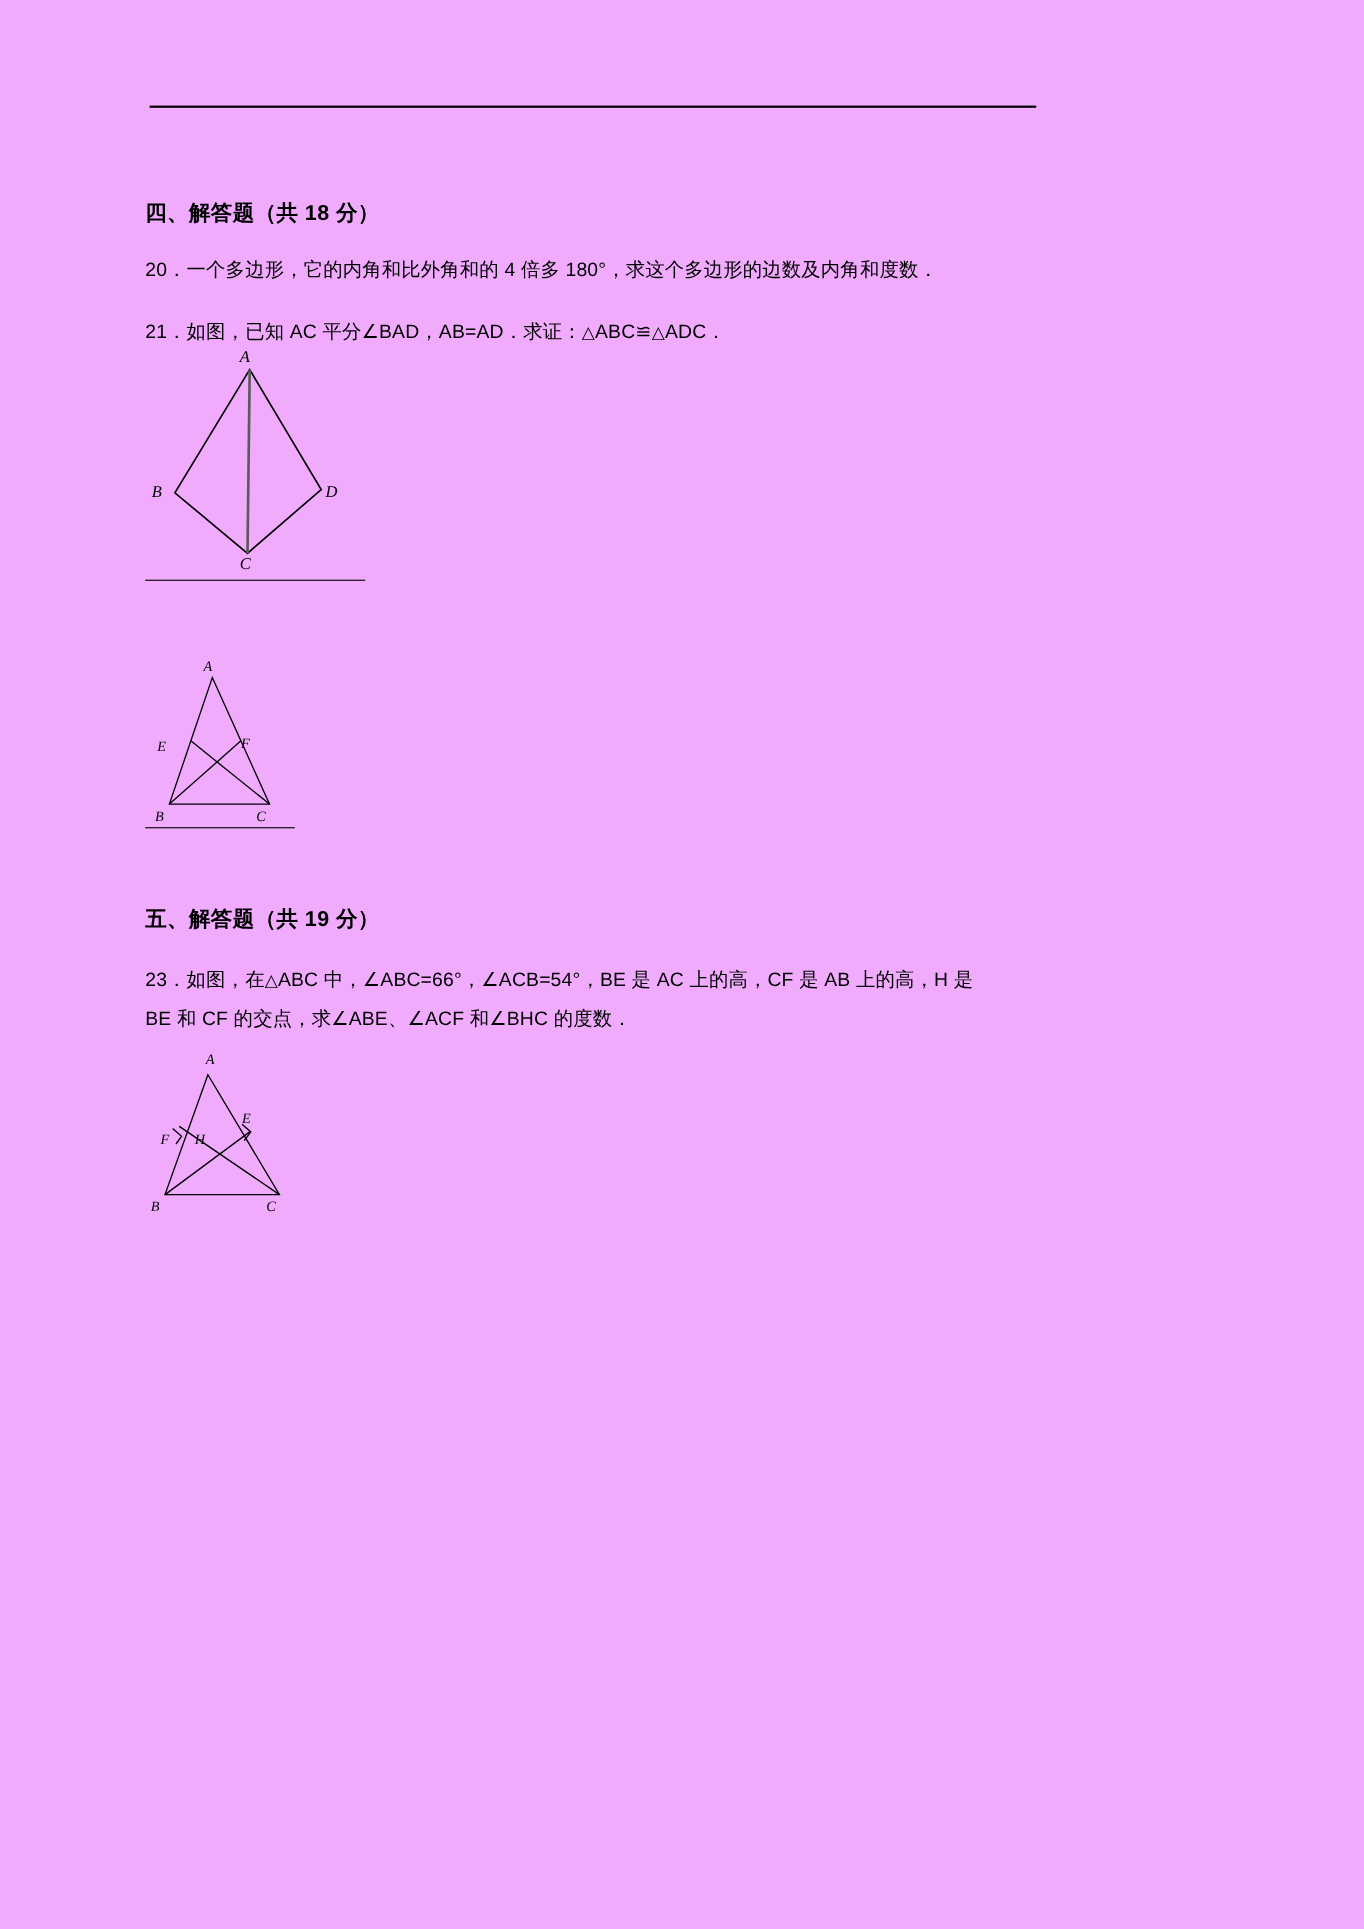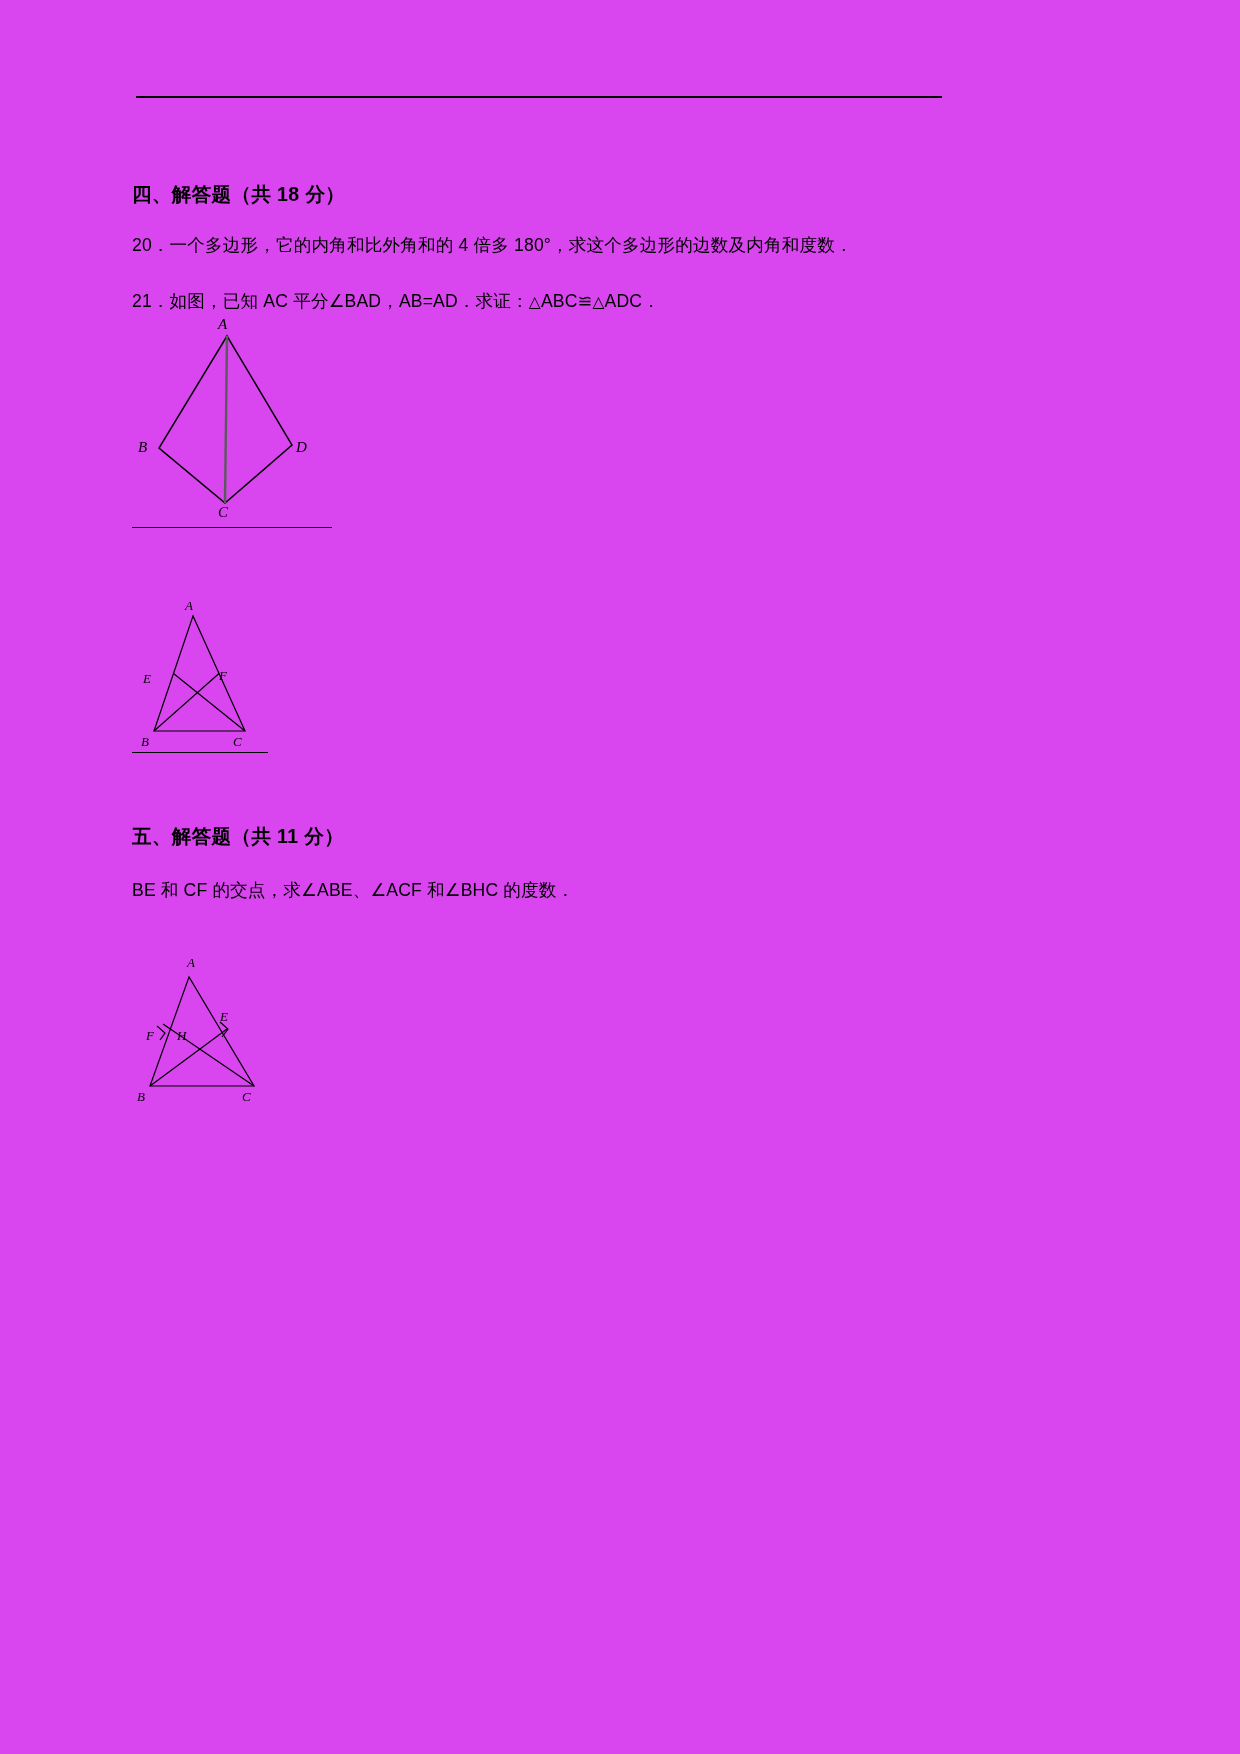--- a/index.html
+++ b/index.html
@@ -8,21 +8,21 @@
     background: #ffffff;
   }
   body {
     font-family: "Liberation Sans", "DejaVu Sans", sans-serif;
     color: #000000;
   }
   .page {
     position: relative;
     width: 1240px;
     height: 1754px;
-    background: #d946ef;
+    background: #f0abfc;
     overflow: hidden;
     box-sizing: border-box;
   }
   .content {
     position: absolute;
     left: 132px;
     top: 0;
     width: 812px;
   }
   
@@ -143,24 +143,25 @@
 
       <path class="stroke-thin" d="M61,22 L22,137 L113,137 Z"></path>
 
       <line class="stroke-thin" x1="22" y1="137" x2="87" y2="79.5"></line>
       <line class="stroke-thin" x1="113" y1="137" x2="41.5" y2="79.5"></line>
     </svg>
     <div class="fig-rule" style="width:136px;"></div>
   </div>
 
   <div class="content" style="top:825px;">
-    <div class="section-heading">五、解答题（共 11 分）</div>
+    <div class="section-heading">五、解答题（共 19 分）</div>
   </div>
 
   <div class="content" style="top:872px;">
+    <div class="q-para"><span>23．如图，在</span><span class="tri-sym">△</span><span>ABC 中，∠ABC=66°，∠ACB=54°，BE 是 AC 上的高，CF 是 AB 上的高，H 是</span></div>
     <div class="q-para">BE 和 CF 的交点，求∠ABE、∠ACF 和∠BHC 的度数．</div>
   </div>
 
   <div class="figure" style="position:absolute; left:132px; top:953px;">
     <svg width="200" height="155" viewBox="0 0 200 155">
       <text class="lbl-sm" x="55" y="14">A</text>
       <text class="lbl-sm" x="88" y="68">E</text>
       <text class="lbl-sm" x="14" y="87">F</text>
       <text class="lbl-sm" x="45" y="87">H</text>
       <text class="lbl-sm" x="5" y="148">B</text>

